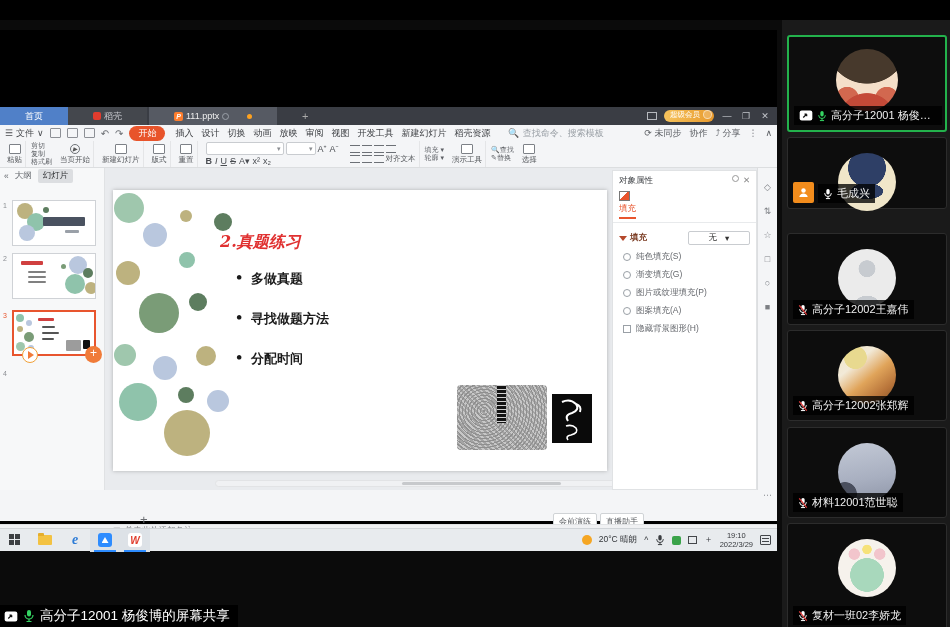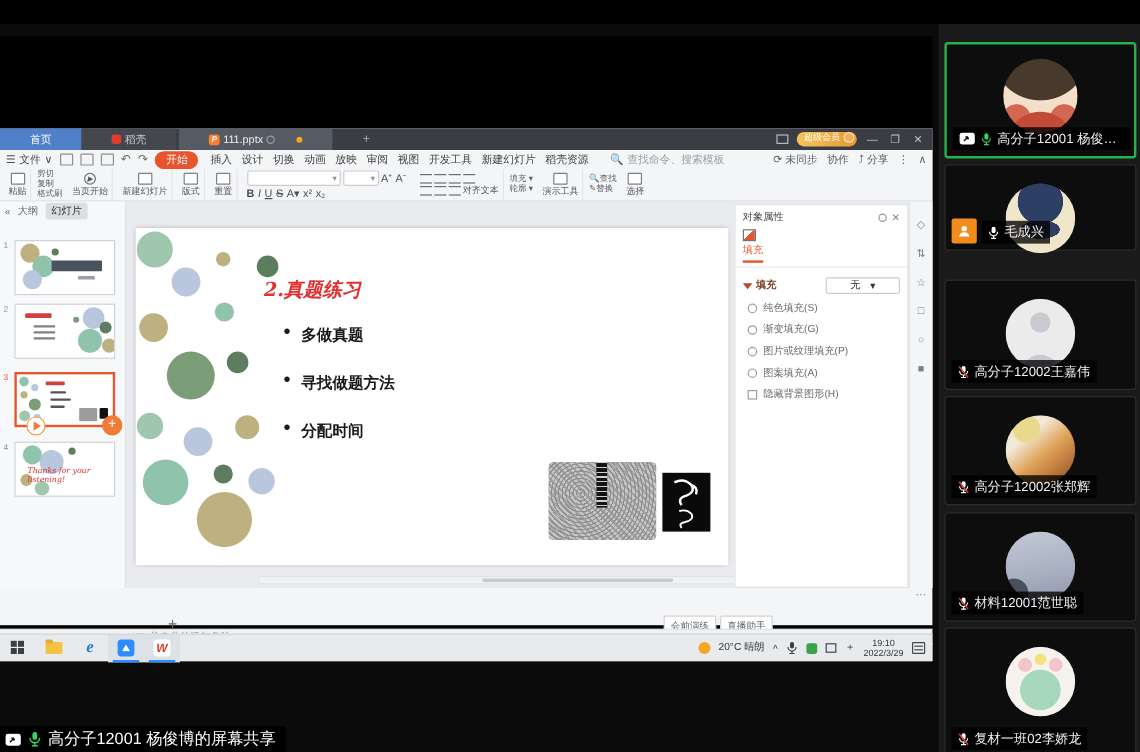--- a/index.html
+++ b/index.html
@@ -80,21 +80,21 @@
   .slide-bullets li{font-family:"DejaVu Serif",serif;font-weight:bold;font-size:13px;color:#1a1a1a;margin-bottom:22px;position:relative;padding-left:16px;}
   .slide-bullets li::before{content:"•";position:absolute;left:0;top:0;color:#1a1a1a;}
   .rubbing{position:absolute;left:344px;top:195px;width:90px;height:65px;background:#c7c7c7;background-image:repeating-radial-gradient(circle at 30% 40%,#8f8f8f 0 1px,transparent 1px 3px),repeating-linear-gradient(45deg,rgba(110,110,110,.4) 0 2px,transparent 2px 4px);border-radius:4px;}
   .rubbing::before{content:"";position:absolute;left:44%;top:0;width:9px;height:58%;background:#141414;background-image:repeating-linear-gradient(180deg,rgba(255,255,255,.8) 0 1px,transparent 1px 4px);}
   .seal{position:absolute;left:439px;top:204px;width:40px;height:49px;background:#0a0a0a;}
   .h-scroll{position:absolute;left:110px;right:10px;bottom:3px;height:7px;background:#f0f1f3;border:1px solid #e2e3e5;border-radius:4px;}
   .h-thumb{position:absolute;left:35%;width:30%;top:1px;bottom:1px;background:#c7c9cc;border-radius:3px;}
 
   
   .props{position:absolute;left:612px;top:2px;width:145px;height:320px;background:#fff;border:1px solid #e0e2e4;font-size:8.5px;color:#55585c;}
-  .props-head{display:flex;align-items:center;padding:4px 6px;color:#44474b;}
+  .props-head{display:flex;align-items:flex-start;padding:4px 6px;color:#44474b;}
   .props-head .x{margin-left:4px;color:#888;}
   .props-head .pin{margin-left:auto;width:7px;height:7px;border:1px solid #999;border-radius:50%;}
   .props-tab{padding:0 6px 3px;border-bottom:1px solid #e8eaec;}
   .fill-ico{width:11px;height:10px;background:linear-gradient(135deg,#fff 45%,#e8552e 46%);border:1px solid #777;margin-bottom:2px;}
   .props-tab .lbl{color:#e8552e;border-bottom:2px solid #e8552e;padding-bottom:2px;display:inline-block;}
   .sect{display:flex;align-items:center;margin:8px 6px 4px;}
   .tri{width:0;height:0;border-top:5px solid #b5492c;border-left:4px solid transparent;border-right:4px solid transparent;margin-right:3px;}
   .sect b{color:#7a3b22;font-size:8.5px;}
   .none-dd{margin-left:auto;width:62px;height:14px;border:1px solid #c9ccd0;border-radius:2px;display:flex;align-items:center;justify-content:center;gap:8px;background:#fff;color:#333;}
   .opt{display:flex;align-items:center;gap:5px;margin:6px 10px;color:#66696e;}
@@ -357,30 +357,20 @@
                 <i class="bar" style="left:28px;top:20px;width:17px;height:2px;background:#555"></i>
                 <i class="bar" style="left:28px;top:26px;width:12px;height:2px;background:#555"></i>
                 <i class="bar" style="left:52px;top:28px;width:15px;height:11px;background:#9c9c9c"></i>
                 <i class="bar" style="left:69px;top:28px;width:7px;height:9px;background:#111"></i>
               </div>
               <div class="play-btn"></div>
               <div class="plus-btn">+</div>
             </div>
 
             <span class="thumb-num" style="top:186px">4</span>
-            <div class="thumb-box" style="top:184px">
-              <div class="inner">
-                <i class="dotc ct" style="left:6px;top:2px;width:16px;height:16px"></i>
-                <i class="dotc cb" style="left:20px;top:6px;width:20px;height:20px"></i>
-                <i class="dotc cd" style="left:44px;top:4px;width:6px;height:6px"></i>
-                <i class="dotc ck" style="left:4px;top:26px;width:10px;height:10px"></i>
-                <i class="dotc cg" style="left:16px;top:32px;width:12px;height:12px"></i>
-                <span style="position:absolute;left:10px;top:19px;font-size:6.5px;color:#e03030;font-family:'DejaVu Serif',serif;font-style:italic">Thanks for your listening!</span>
-              </div>
-            </div>
           </div>
 
           <div class="canvas">
             <div class="slide">
               <i class="cc cg" style="left:1px;top:3px;width:30px;height:30px"></i>
               <i class="cc ck" style="left:67px;top:20px;width:12px;height:12px"></i>
               <i class="cc cd" style="left:101px;top:23px;width:18px;height:18px"></i>
               <i class="cc cb" style="left:30px;top:33px;width:24px;height:24px"></i>
               <i class="cc ct" style="left:66px;top:62px;width:16px;height:16px"></i>
               <i class="cc ck" style="left:3px;top:71px;width:24px;height:24px"></i>

